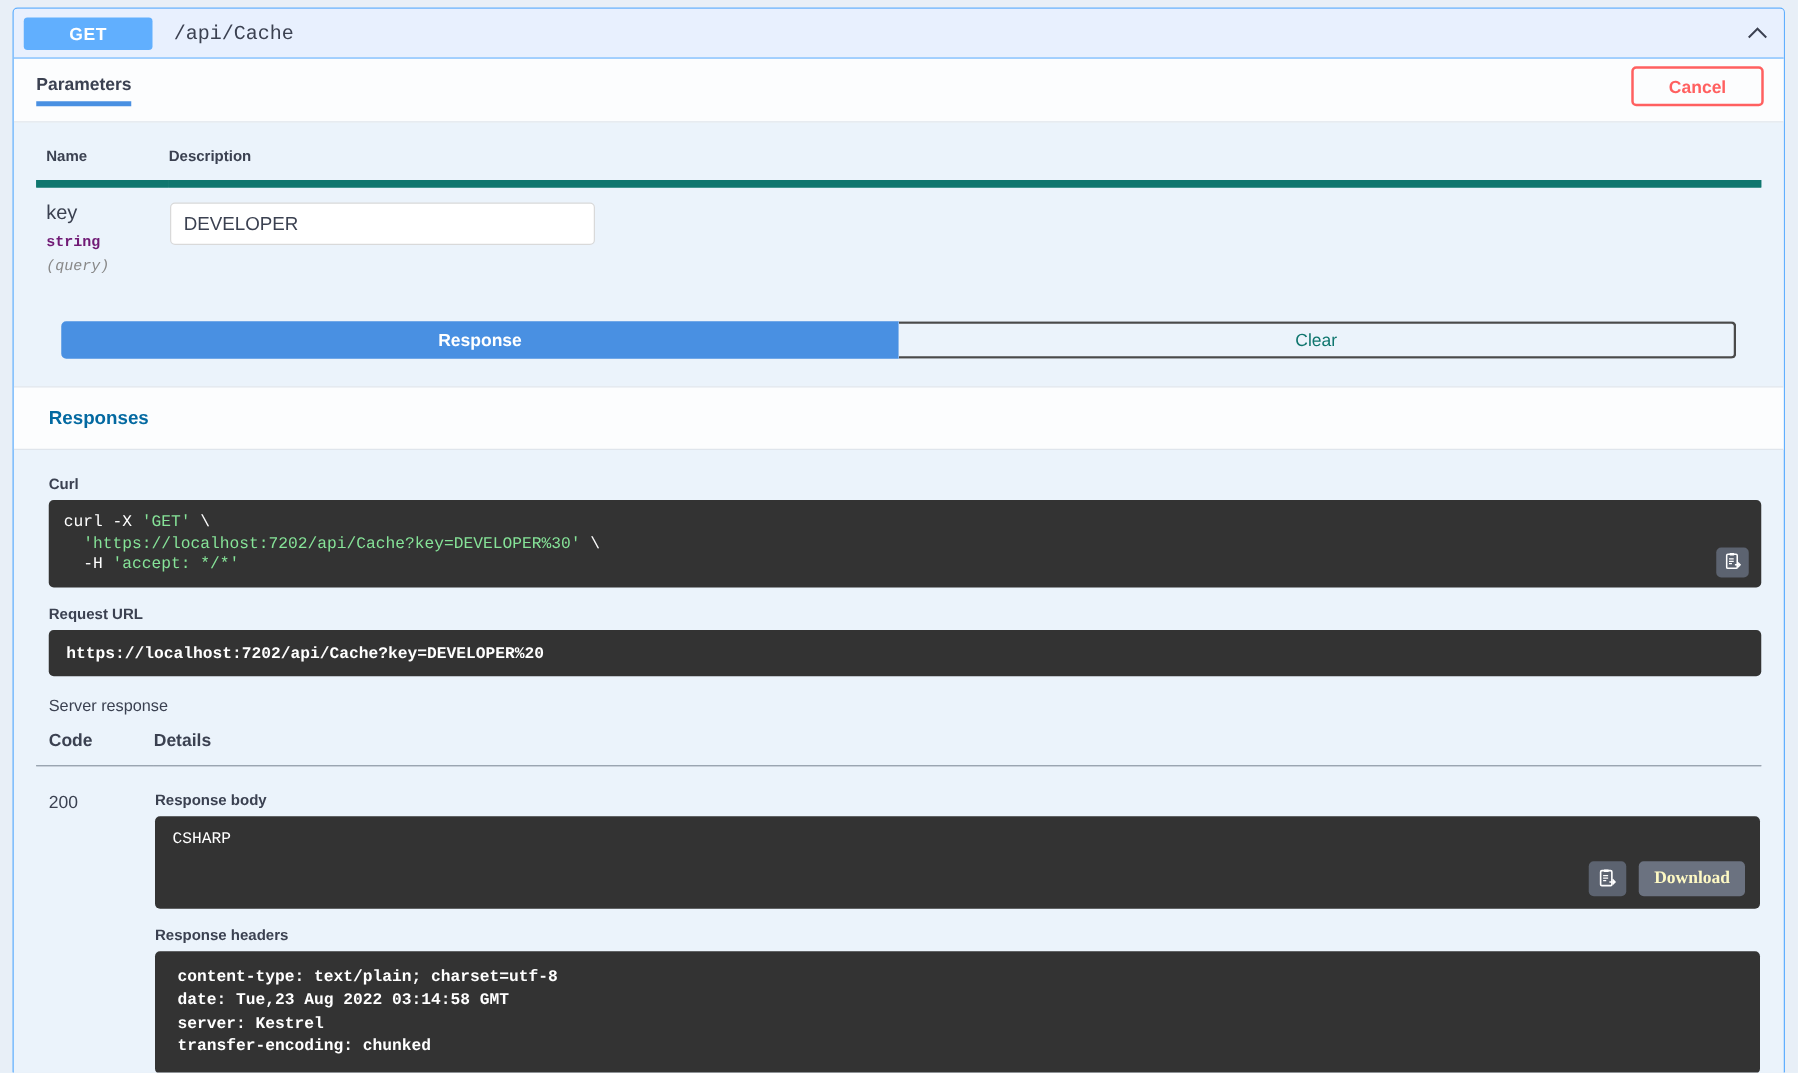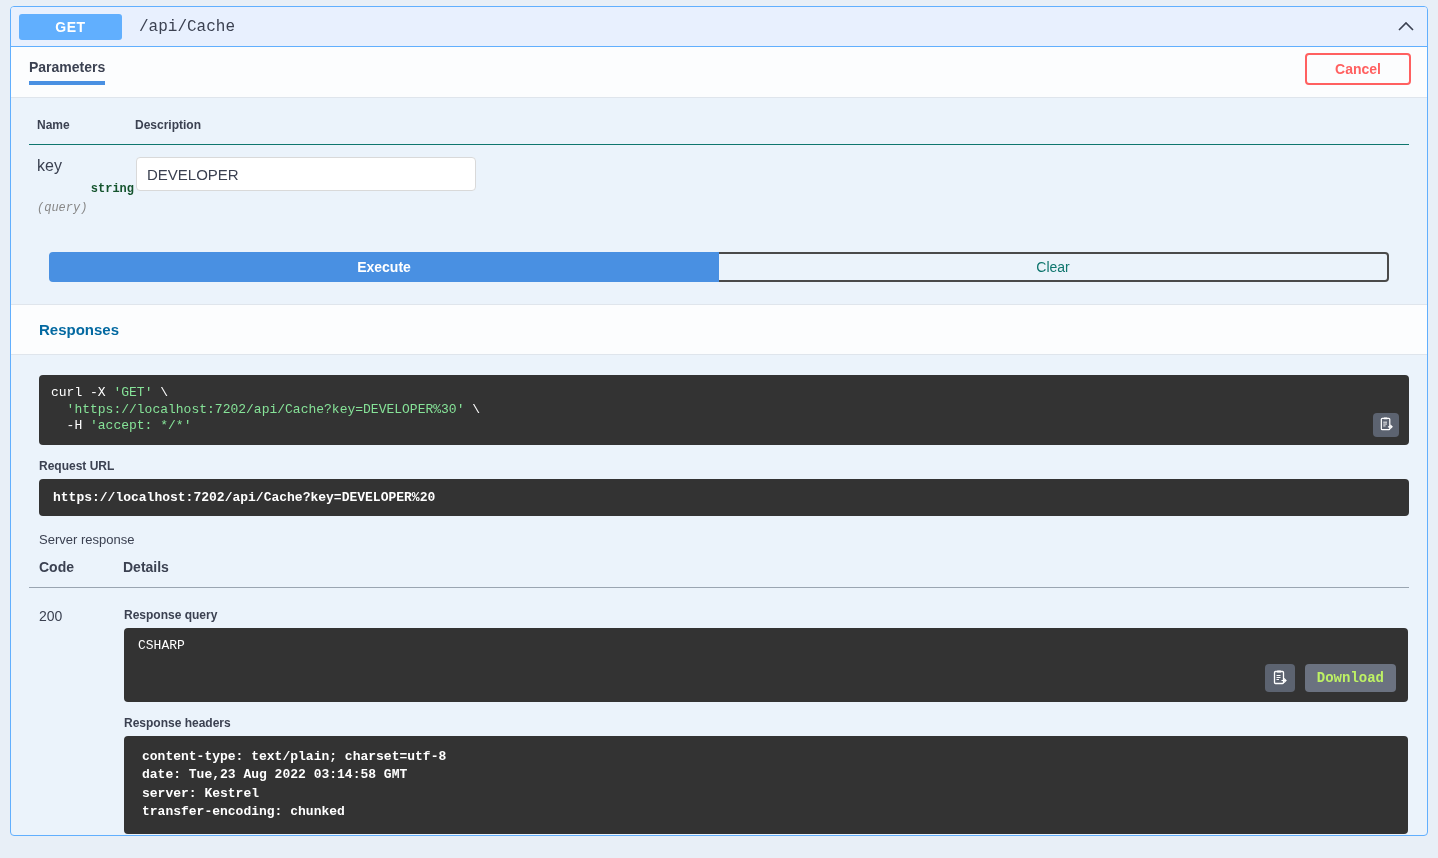--- a/index.html
+++ b/index.html
@@ -98,37 +98,36 @@
 
   
   .params-wrap { padding: 20px 18px 0 18px; background: #ebf3fb; }
   .params-table { width: 100%; border-collapse: collapse; }
   .params-table th {
     text-align: left;
     font-size: 12px;
     font-weight: bold;
     color: #3b4151;
     padding: 0 0 12px 0;
-    border-bottom: 1px solid #0f766e;
+    border-bottom: 6px solid #0f766e;
   }
   .th-name { width: 106px; padding-left: 8px !important; }
   .params-table td { padding-top: 12px; vertical-align: top; }
   .p-name {
     font-size: 16px;
     color: #3b4151;
     padding-left: 8px !important;
     line-height: 1.1;
   }
   .p-type {
     font-family: "Liberation Mono", monospace;
     font-size: 12px;
     font-weight: bold;
-    color: #14532d;
+    color: #701a75;
     margin-top: 8px;
-    text-align: right;
   }
   .p-in {
     font-family: "Liberation Mono", monospace;
     font-size: 12px;
     font-style: italic;
     color: #888;
     margin-top: 6px;
   }
   .p-input {
     width: 340px;
@@ -269,28 +268,28 @@
   }
   .dl-copy {
     width: 30px; height: 28px;
     background: #5c6370;
     border-radius: 4px;
     display: flex; align-items: center; justify-content: center;
     cursor: pointer;
   }
   .dl-btn {
     background: #6b7280;
-    color: #bef264;
+    color: #fef9c3;
     font-weight: bold;
     font-size: 14px;
     border: none;
     border-radius: 4px;
     padding: 6px 12px;
     cursor: pointer;
-    font-family: Liberation Mono, monospace;
+    font-family: Liberation Serif, serif;
   }
   .hdr-dark {
     background: #333;
     border-radius: 4px;
     padding: 12px 18px;
     color: #fff;
     font-family: "Liberation Mono", monospace;
     font-weight: bold;
     font-size: 13px;
     line-height: 1.42;
@@ -336,31 +335,32 @@
             <div class="p-in">(query)</div>
           </td>
           <td>
             <input class="p-input" type="text" value="DEVELOPER" style="">
           </td>
         </tr>
       </tbody>
     </table>
 
     <div class="btn-row">
-      <button class="btn-execute">Execute</button>
+      <button class="btn-execute">Response</button>
       <button class="btn-clear">Clear</button>
     </div>
   </div>
 
   <div class="responses-head">
     <h4>Responses</h4>
   </div>
 
   <div class="resp-body-wrap">
 
+    <div class="lbl">Curl</div>
     <div class="code-block"><span>curl -X </span><span class="str">'GET'</span><span> \</span>
 <span class="str">  'https://localhost:7202/api/Cache?key=DEVELOPER%30'</span><span> \</span>
 <span>  -H </span><span class="str">'accept: */*'</span><div class="copy-btn"><svg width="15" height="15" viewBox="0 0 16 16">
             <rect x="2.5" y="1.5" width="9" height="12" rx="1" fill="none" stroke="#fff" stroke-width="1.3"></rect>
             <rect x="5" y="0.5" width="4" height="2" rx="0.5" fill="#fff"></rect>
             <path d="M4.5 5.5h4M4.5 7.5h4M4.5 9.5h2.5" stroke="#fff" stroke-width="1"></path>
             <path d="M9.5 10.5h4M12 8.5l2 2-2 2" stroke="#fff" stroke-width="1.2" fill="none"></path>
           </svg></div></div>
 
     <div class="lbl">Request URL</div>
@@ -372,21 +372,21 @@
       <thead>
         <tr>
           <th class="th-code">Code</th>
           <th>Details</th>
         </tr>
       </thead>
       <tbody>
         <tr>
           <td class="td-code">200</td>
           <td>
-            <div class="lbl-inline">Response query</div>
+            <div class="lbl-inline">Response body</div>
             <div class="resp-dark">
               <span class="body-text">CSHARP</span>
               <div class="dl-row">
                 <div class="dl-copy">
                   <svg width="16" height="16" viewBox="0 0 16 16">
                       <rect x="2.5" y="1.5" width="9" height="12" rx="1" fill="none" stroke="#fff" stroke-width="1.3"></rect>
                       <rect x="5" y="0.5" width="4" height="2" rx="0.5" fill="#fff"></rect>
                       <path d="M4.5 5.5h4M4.5 7.5h4M4.5 9.5h2.5" stroke="#fff" stroke-width="1"></path>
                       <path d="M9.5 10.5h4M12 8.5l2 2-2 2" stroke="#fff" stroke-width="1.2" fill="none"></path>
                     </svg>

